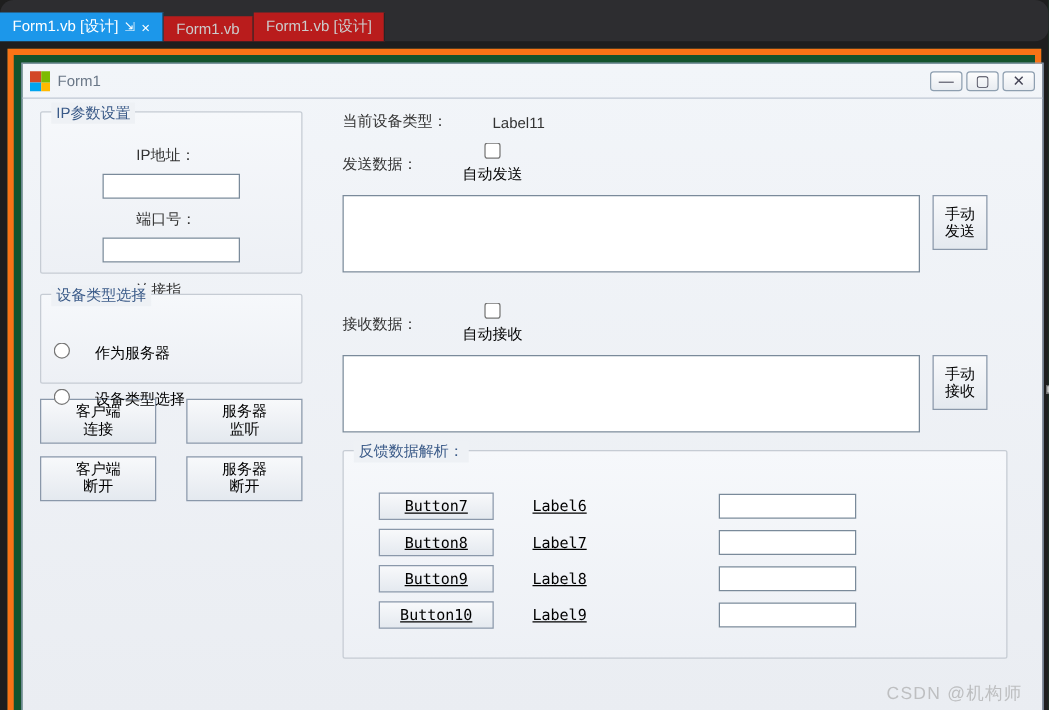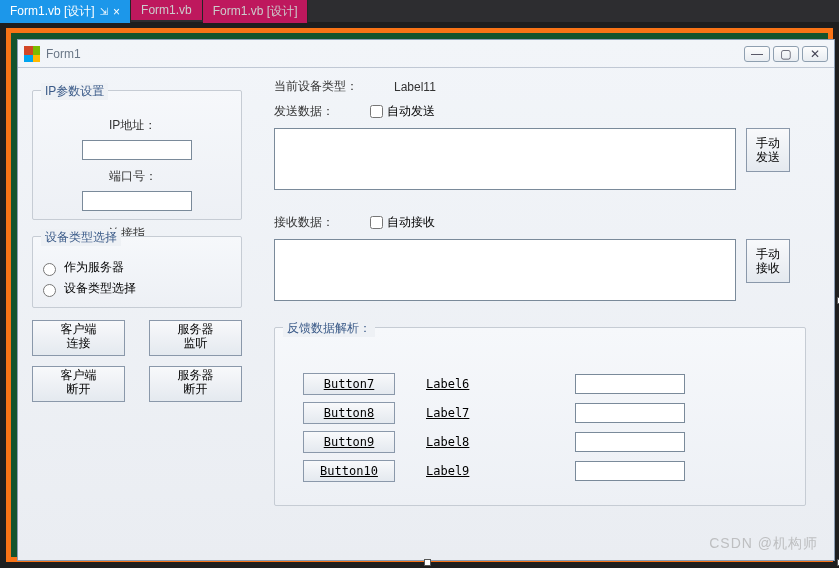--- a/index.html
+++ b/index.html
@@ -1,19 +1,19 @@
 <!DOCTYPE html>
 <html><head>
 <meta charset="utf-8">
 <style>
 * { box-sizing: border-box; font-family: "Microsoft YaHei", SimSun, sans-serif; font-size: 12px; }
 body { margin: 0; background: #1e1e1e; width: 839px; height: 568px; overflow: hidden; }
 
-.tabbar { background: #2d2d30; display: flex; height: 22px; align-items: flex-start; }
-.tab { padding: 3px 10px; color: #ccc; background: #be185d; display: flex; align-items: center; gap: 5px; cursor: pointer; border-right: 1px solid #252526; }
+.tabbar { background: #2d2d30; display: flex; height: 33px; align-items: flex-end; border-radius: 11px; }
+.tab { padding: 3px 10px; color: #ccc; background: #b91c1c; display: flex; align-items: center; gap: 5px; cursor: pointer; border-right: 1px solid #252526; }
 .tab.active { background: #1c97ea; color: #fff; }
 .tab .pin { font-size: 10px; }
 .tab .close { font-size: 12px; }
 
 .designer { background: #14532d; margin: 6px; padding: 6px; border: 5px solid #f97316; position: relative; height: 534px; }
 
 .window { border: 1px solid #8b9db3; background: linear-gradient(#f2f5f9,#eaedf2); width: 818px; height: 522px; position: relative; }
 .titlebar { height: 28px; display: flex; align-items: center; padding: 0 6px; border-bottom: 1px solid #c0c8d4; }
 .appicon { width: 16px; height: 16px; display: inline-block; margin-right: 6px; position: relative; }
 .appicon::before { content: ""; position: absolute; inset: 0 7px 7px 0; background: #d24726; }
@@ -26,45 +26,45 @@
 
 .client { position: relative; padding: 10px 14px; height: 492px; }
 
 .groupbox { border: 1px solid #c6ccd4; border-radius: 2px; padding: 18px 10px 10px 10px; position: relative; background: linear-gradient(#f6f8fb,#edf0f5); }
 .groupbox > legend, .groupbox > .legend { position: absolute; top: -8px; left: 8px; padding: 0 4px; background: #eef1f5; color: #3a5a88; font-size: 12px; }
 
 .lbl { color: #333; }
 .txt { border: 1px solid #7a8a9a; background: #fff; height: 20px; padding: 0 3px; font-family: inherit; }
 .btn { border: 1px solid #8a98aa; background: linear-gradient(#f8f9fb,#e4e9ef); padding: 4px 8px; cursor: pointer; text-align: center; }
 
-.cb { display: inline-flex; align-items: center; gap: 4px; }
+.cb { display: inline-flex; gap: 4px; flex-direction: column; }
 .cb input { margin: 0; }
-.radio { display: flex; align-items: flex-end; gap: 8px; margin: 4px 0; }
+.radio { display: flex; align-items: flex-start; gap: 20px; margin: 20px 0; }
 .radio input { margin: 0; }
 
 .left { position: absolute; left: 14px; top: 10px; width: 210px; }
-.ip-group { height: 130px; margin-top: 12px; }
+.ip-group { height: 130px; }
 .ip-row { display: flex; align-items: center; gap: 6px; margin: 8px 0; flex-direction: column; }
 .ip-row .lbl { width: 56px; }
 .ip-row .txt { width: 110px; }
 .conn-ind { width: 22px; height: 20px; border: 1px dashed #888; display: inline-block; }
 
 .dev-group { margin-top: 16px; height: 72px; }
 
 .btns4 { margin-top: 12px; display: grid; grid-template-columns: 1fr 1fr; gap: 10px 24px; }
-.btns4 .btn { height: 36px; display: flex; flex-direction: column; align-items: center; justify-content: center; line-height: 1.15; font-family: Liberation Mono, monospace; }
+.btns4 .btn { height: 36px; display: flex; flex-direction: column; align-items: center; justify-content: center; line-height: 1.15; }
 
 .right { position: absolute; left: 256px; top: 10px; width: 548px; }
 .row-top { display: flex; align-items: center; gap: 36px; margin-bottom: 8px; }
 .sendrow { display: flex; align-items: flex-start; gap: 10px; }
 .ta { border: 1px solid #7a8a9a; background: #fff; width: 462px; height: 62px; resize: none; padding: 3px; font-family: inherit; }
 .sendbtn { width: 44px; height: 44px; display: flex; flex-direction: column; align-items: center; justify-content: center; line-height: 1.2; }
 .recv-section { margin-top: 24px; }
 
-.parse-group { margin-top: 26px; width: 532px; padding-top: 38px; padding-bottom: 16px; }
+.parse-group { margin-top: 14px; width: 532px; padding-top: 26px; padding-bottom: 16px; }
 .parse-row { display: flex; align-items: center; gap: 30px; margin: 7px 0 7px 18px; text-decoration: underline; }
 .parse-row .btn { width: 92px; height: 22px; padding: 0; font-family: SimSun, monospace; }
 .parse-row .plbl { width: 120px; font-family: SimSun, monospace; border: 1px solid transparent; }
 .parse-row .txt { width: 110px; font-family: SimSun, monospace; }
 
 .watermark { position: absolute; right: 10px; bottom: 4px; color: rgba(160,160,160,0.6); font-size: 14px; letter-spacing: 1px; }
 .sel-handle { position: absolute; width: 7px; height: 7px; background: #fff; border: 1px solid #555; }
 </style>
 </head>
 <body>

